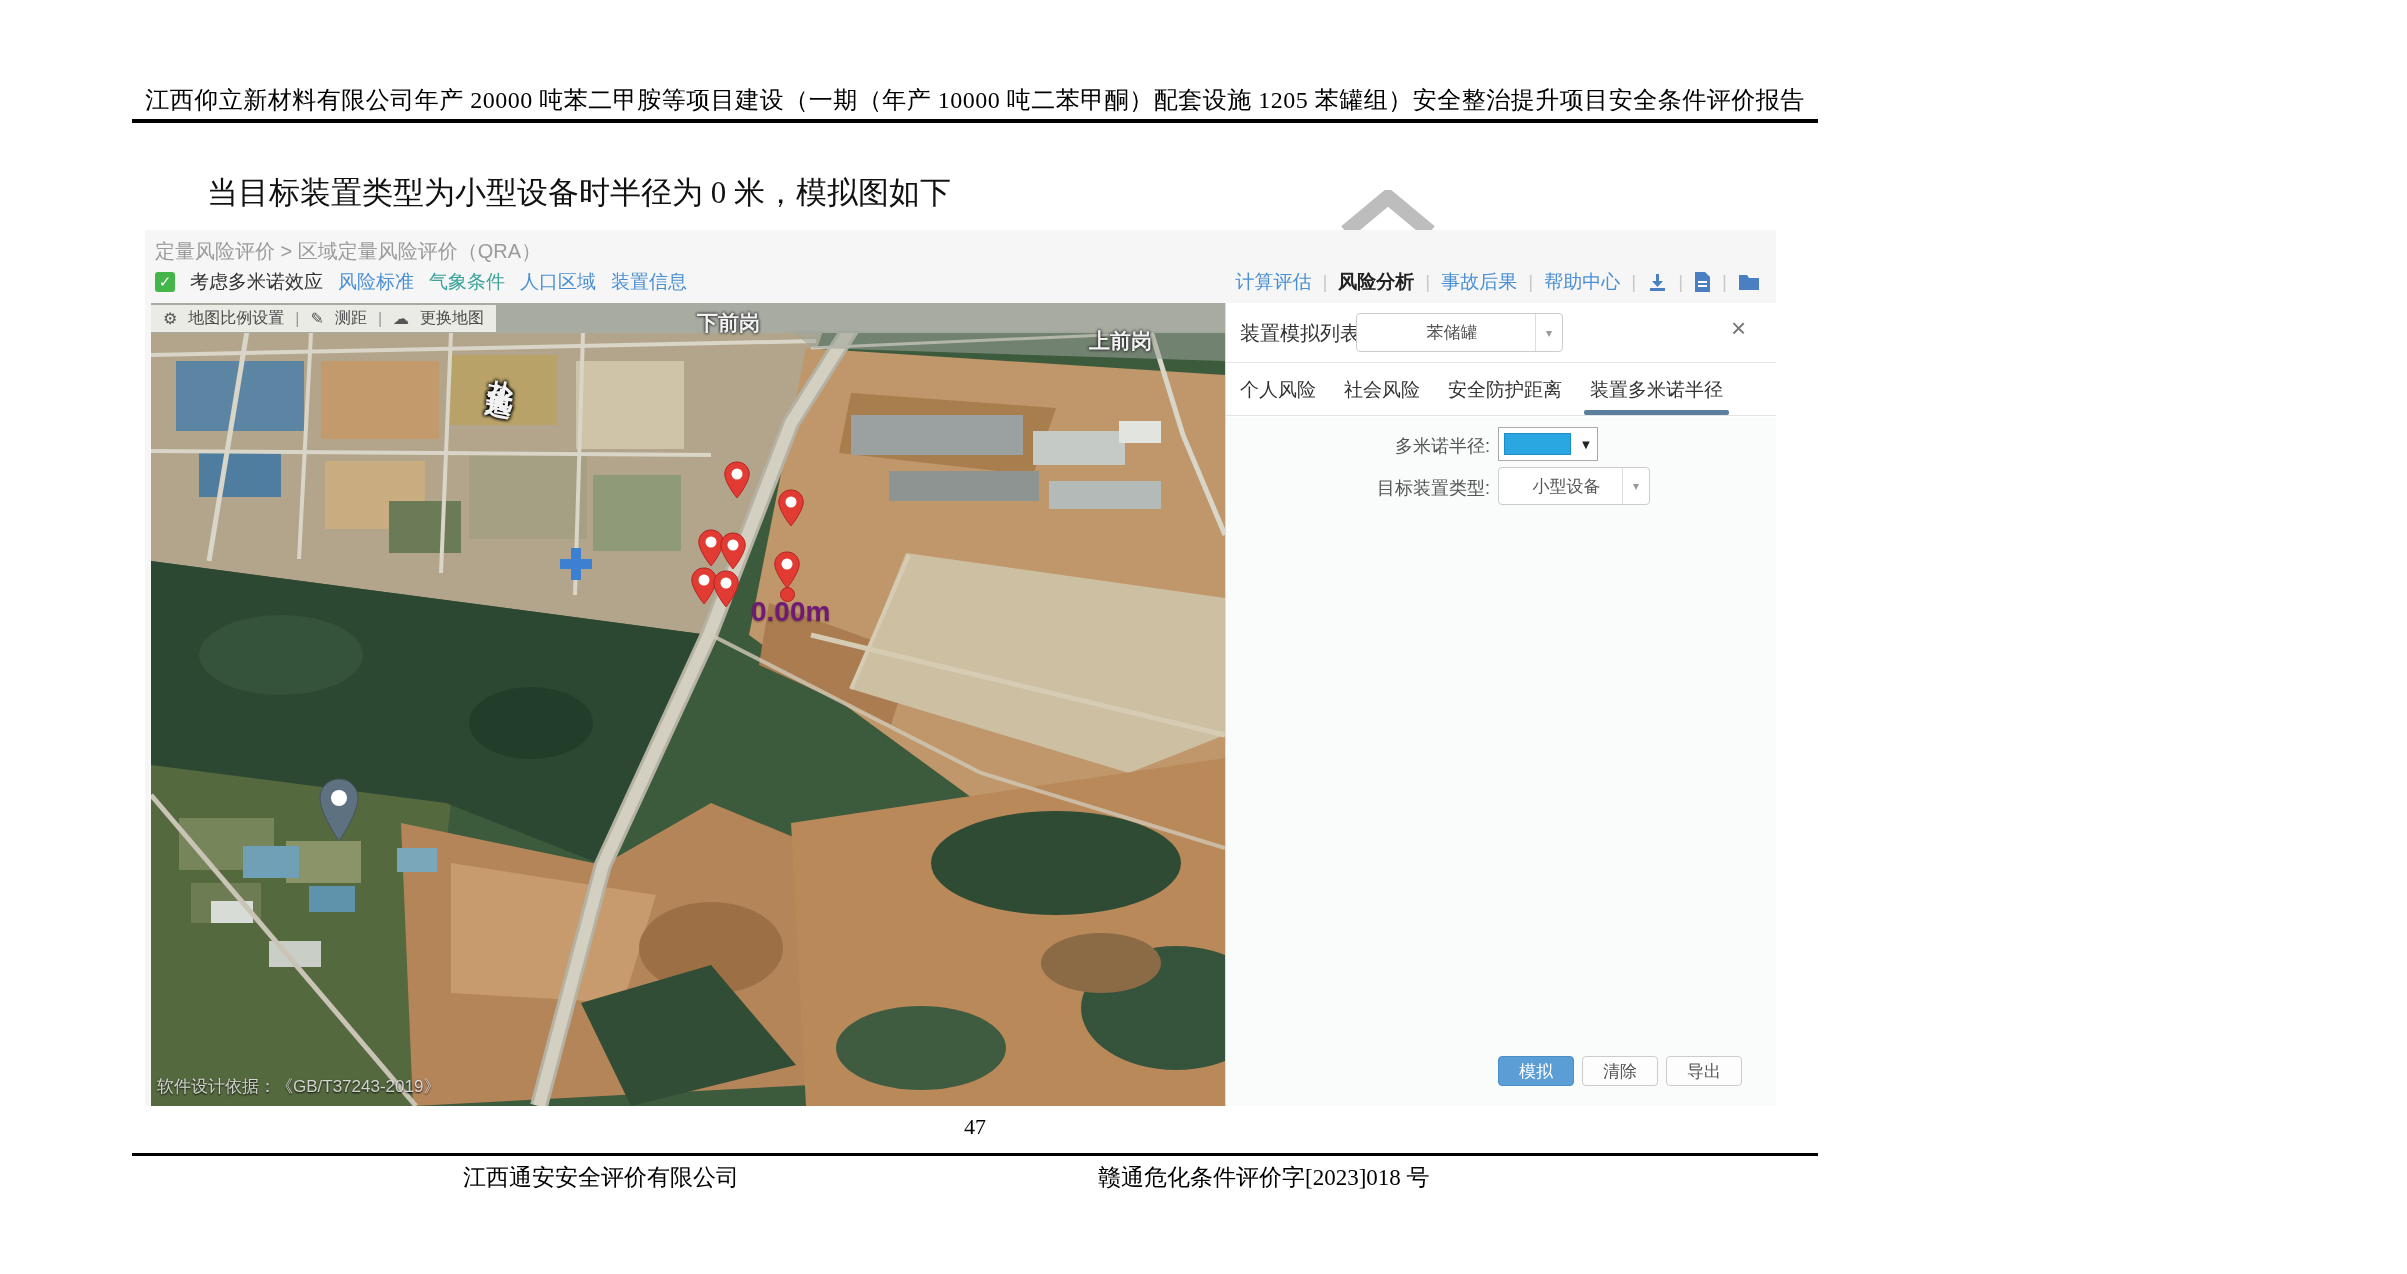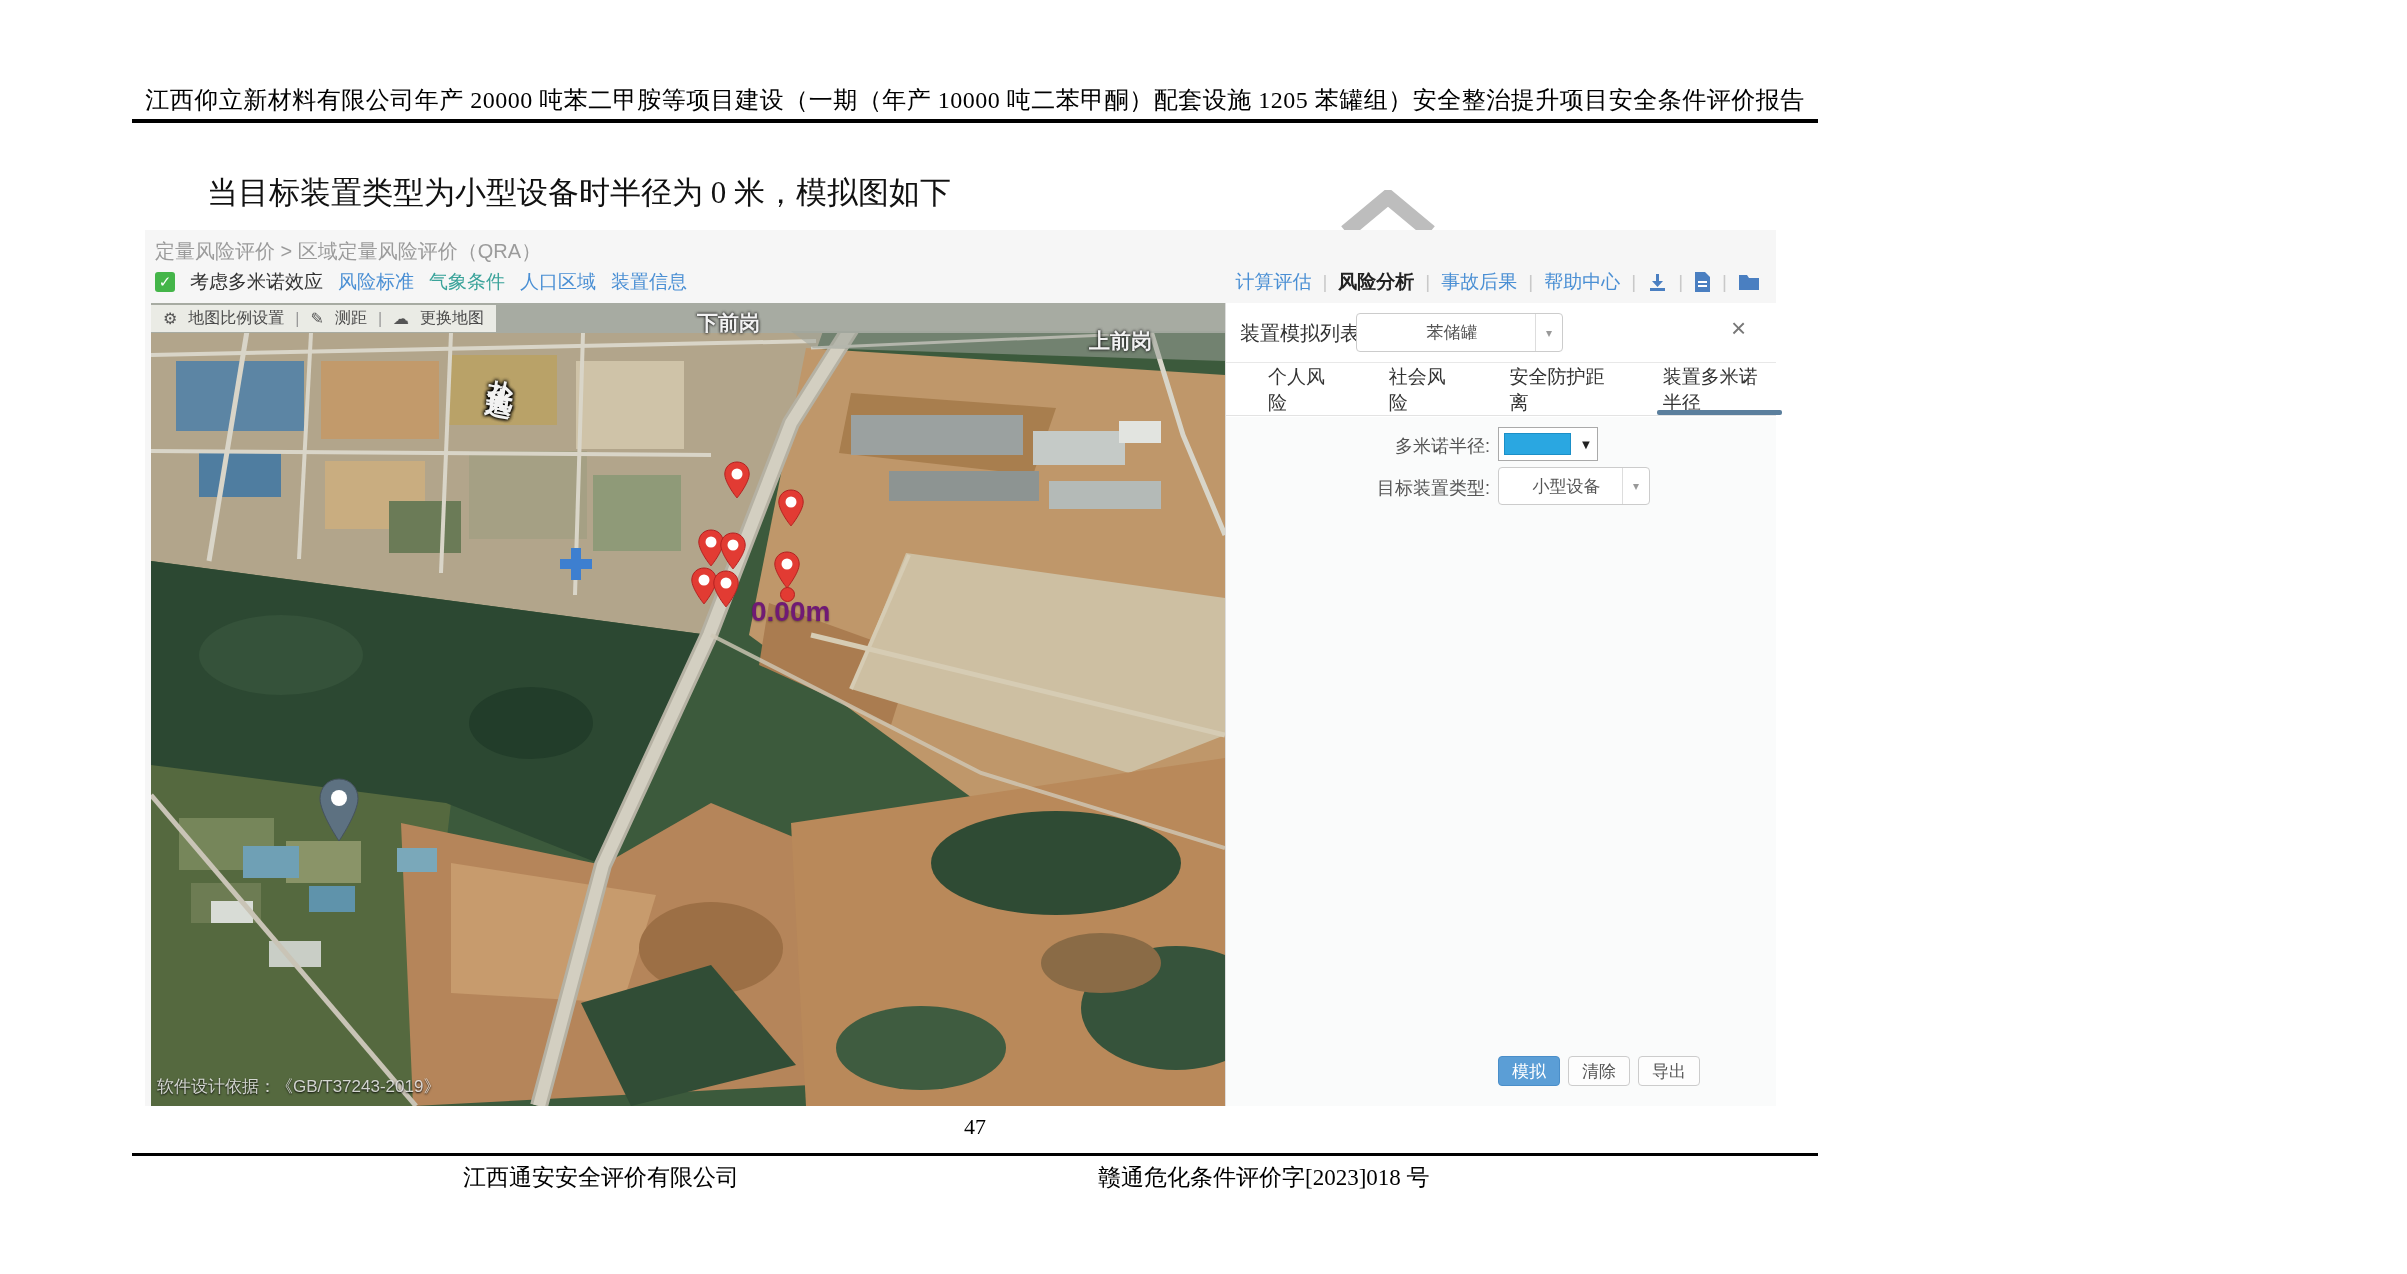--- a/index.html
+++ b/index.html
@@ -77,33 +77,33 @@
             border:1px solid #ccc; border-radius:4px; color:#555; font-size:17px;text-align:center; }
   .select .val { flex:1; padding-left:12px; white-space:nowrap; overflow:hidden; }
   .select .arrow-seg { width:27px; align-self:stretch; border-left:1px solid #ddd;
                        display:flex; align-items:center; justify-content:center;
                        color:#999; font-size:12px; }
   .sel-device { left:130px; top:10px; width:207px; height:39px; }
   .panel-close { position:absolute; left:505px; top:12px; font-size:26px; color:#777; line-height:26px; }
   .panel-tabs { position:absolute; left:0; top:61px; right:0; height:52px;
                 border-bottom:1px solid #e3e3e3; display:flex; align-items:stretch;
                 padding-left:14px; gap:28px; font-size:19px; color:#333; }
-  .tab { display:flex; align-items:center; position:relative;margin-left:28px; }
+  .tab { display:flex; align-items:center; position:relative; }
   .tab.active { font-weight:normal; }
   .tab.active::after { content:""; position:absolute; left:-6px; right:-6px; bottom:0;
                        height:5px; background:#5b7f9d; border-radius:2px; }
   .panel-body { position:absolute; left:0; top:114px; right:0; bottom:0; background:#fafbfb; }
   .form-label { position:absolute; width:264px; text-align:right; font-size:18px; color:#555;padding-left:40px; }
   .swatch-box { position:absolute; left:272px; top:10px; width:100px; height:34px;
                 border:1px solid #aaa; background:#fff; display:flex; align-items:center; }
   .swatch { flex:1; height:22px; margin:0 4px 0 5px; background:#2aa7e1; border:1px solid #1b8fc7; }
   .swatch-arrow { width:22px; text-align:center; color:#222; font-size:13px; }
   .sel-target { left:272px; top:50px; width:152px; height:38px; }
   .panel-buttons { position:absolute; left:272px; bottom:20px; display:flex; gap:8px; }
-  .btn { width:62px; height:30px; border-radius:4px; font-size:17px; display:flex;
+  .btn { width:76px; height:30px; border-radius:4px; font-size:17px; display:flex;
          align-items:center; justify-content:center; }
   .btn-primary { background:#5b9ed6; border:1px solid #4a8ec9; color:#fff; }
   .btn-plain { background:#fdfdfd; border:1px solid #ccc; color:#555; }
 </style>
 </head>
 <body>
 
 <div class="doc-header">江西仰立新材料有限公司年产 20000 吨苯二甲胺等项目建设（一期（年产 10000 吨二苯甲酮）配套设施 1205 苯罐组）安全整治提升项目安全条件评价报告</div>
 <div class="header-rule"></div>
 <div class="doc-paragraph">当目标装置类型为小型设备时半径为 0 米，模拟图如下</div>

